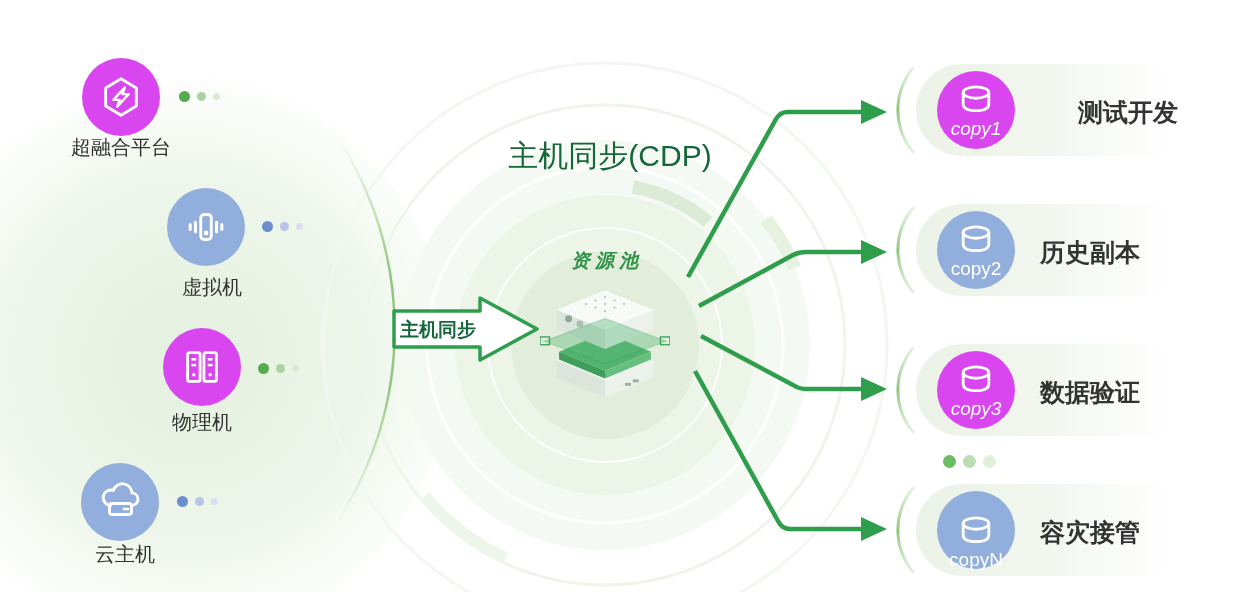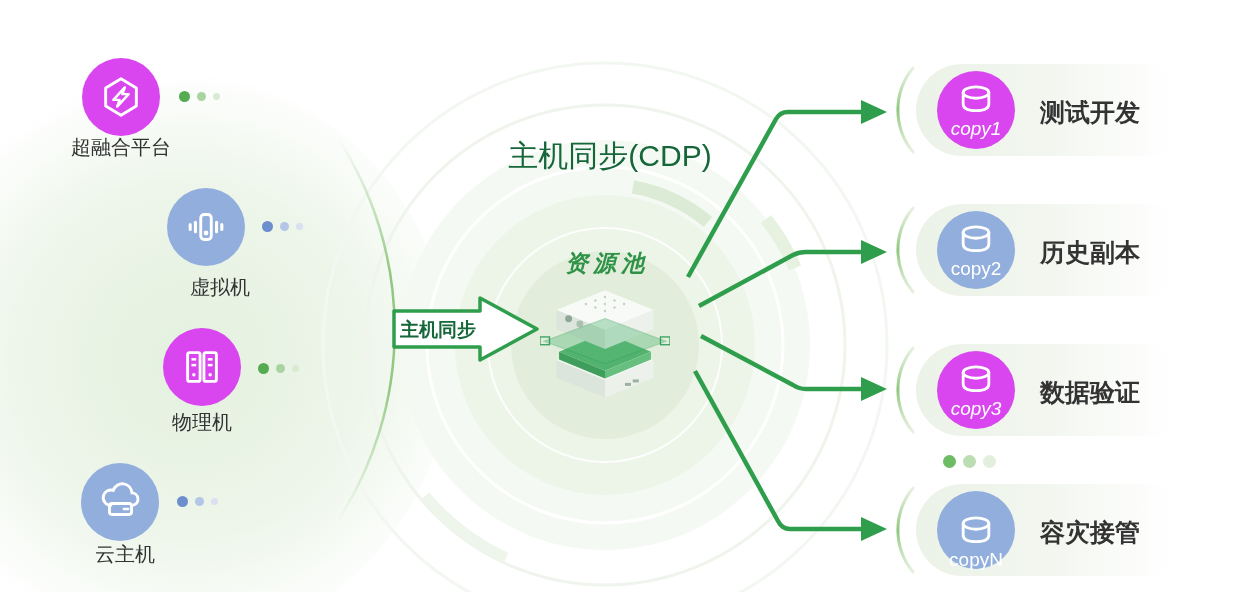--- a/index.html
+++ b/index.html
@@ -7,21 +7,21 @@
   body { font-family:"Liberation Sans","DejaVu Sans",sans-serif; }
   .canvas { position:relative; width:1240px; height:592px; background:#ffffff; overflow:hidden; }
   .bg-svg { position:absolute; left:0; top:0; width:1240px; height:592px; }
 
   
   .main-title { position:absolute; left:470px; top:136px; width:280px; text-align:center;
     font-size:30px; font-weight:normal; color:#15673a; }
   .copies-header { position:absolute; left:978px; top:6px; width:160px; text-align:center;
     font-size:28px; font-weight:bold; color:#15673a; }
   .pool-label { position:absolute; left:537px; top:248px; width:140px; text-align:center;
-    font-size:23px; font-weight:bold; font-style:italic; letter-spacing:5px; color:#2e9247; }
+    font-size:19px; font-weight:bold; font-style:italic; letter-spacing:5px; color:#2e9247; }
   .sync-label { position:absolute; left:396px; top:317px; width:84px; text-align:center;
     font-size:19px; font-weight:bold; color:#15673a; }
 
   
   .node-circle { position:absolute; width:78px; height:78px; border-radius:50%;
     display:flex; align-items:center; justify-content:center; }
   .fill-green { background:#d946ef;font-style:italic; }
   .fill-blue  { background:#92aedd; }
   .node-label { position:absolute; width:160px; text-align:center; font-size:20px; color:#333333; }
 
@@ -171,21 +171,21 @@
   <div class="node-circle fill-blue" style="left:167px;top:188px;">
     <svg class="icon-svg" viewBox="0 0 48 48" width="46" height="46">
       <rect x="18.5" y="11" width="11" height="26" rx="3.5" fill="none" stroke="#fff" stroke-width="3"></rect>
       <rect x="21.8" y="28" width="4.5" height="4.5" rx="1.2" fill="#fff"></rect>
       <line x1="13" y1="19" x2="13" y2="29" stroke="#fff" stroke-width="3.2" stroke-linecap="round"></line>
       <line x1="7.5" y1="21.5" x2="7.5" y2="26.5" stroke="#fff" stroke-width="3.2" stroke-linecap="round"></line>
       <line x1="35" y1="19" x2="35" y2="29" stroke="#fff" stroke-width="3.2" stroke-linecap="round"></line>
       <line x1="40.5" y1="21.5" x2="40.5" y2="26.5" stroke="#fff" stroke-width="3.2" stroke-linecap="round"></line>
     </svg>
   </div>
-  <div class="node-label" style="left:140px;top:274px;">虚拟机</div>
+  <div class="node-label" style="left:132px;top:274px;">虚拟机</div>
   <div class="dots dots-sm dots-blue" style="left:262px;top:221px;">
     <span class="dot"></span>
       <span class="dot"></span>
       <span class="dot"></span>
   </div>
 
   <div class="node-circle fill-green" style="left:163px;top:328px;">
     <svg class="icon-svg" viewBox="0 0 48 48" width="46" height="46">
       <rect x="9" y="9" width="13" height="30" rx="2" fill="none" stroke="#fff" stroke-width="3"></rect>
       <rect x="26" y="9" width="13" height="30" rx="2" fill="none" stroke="#fff" stroke-width="3"></rect>
@@ -221,21 +221,21 @@
 
   <div>
     <div class="copy-pill" style="top:64px;"></div>
     <div class="copy-circle fill-green" style="top:71px;">
       <svg class="icon-svg" viewBox="0 0 44 40" width="44" height="38">
         <ellipse cx="22" cy="10" rx="13.5" ry="6" fill="none" stroke="#fff" stroke-width="3"></ellipse>
         <path d="M8.5 10 V22 q0 7 13.5 7 q13.5 0 13.5 -7 V10" fill="none" stroke="#fff" stroke-width="3" stroke-linecap="round"></path>
       </svg>
       <span class="copy-name">copy1</span>
     </div>
-    <div class="copy-label" style="top:96px;">测试开发</div>
+    <div class="copy-label" style="top:96px;margin-left:38px;">测试开发</div>
   </div>
 
   <div>
     <div class="copy-pill" style="top:204px;"></div>
     <div class="copy-circle fill-blue" style="top:211px;">
       <svg class="icon-svg" viewBox="0 0 44 40" width="44" height="38">
         <ellipse cx="22" cy="10" rx="13.5" ry="6" fill="none" stroke="#fff" stroke-width="3"></ellipse>
         <path d="M8.5 10 V22 q0 7 13.5 7 q13.5 0 13.5 -7 V10" fill="none" stroke="#fff" stroke-width="3" stroke-linecap="round"></path>
       </svg>
       <span class="copy-name">copy2</span>

